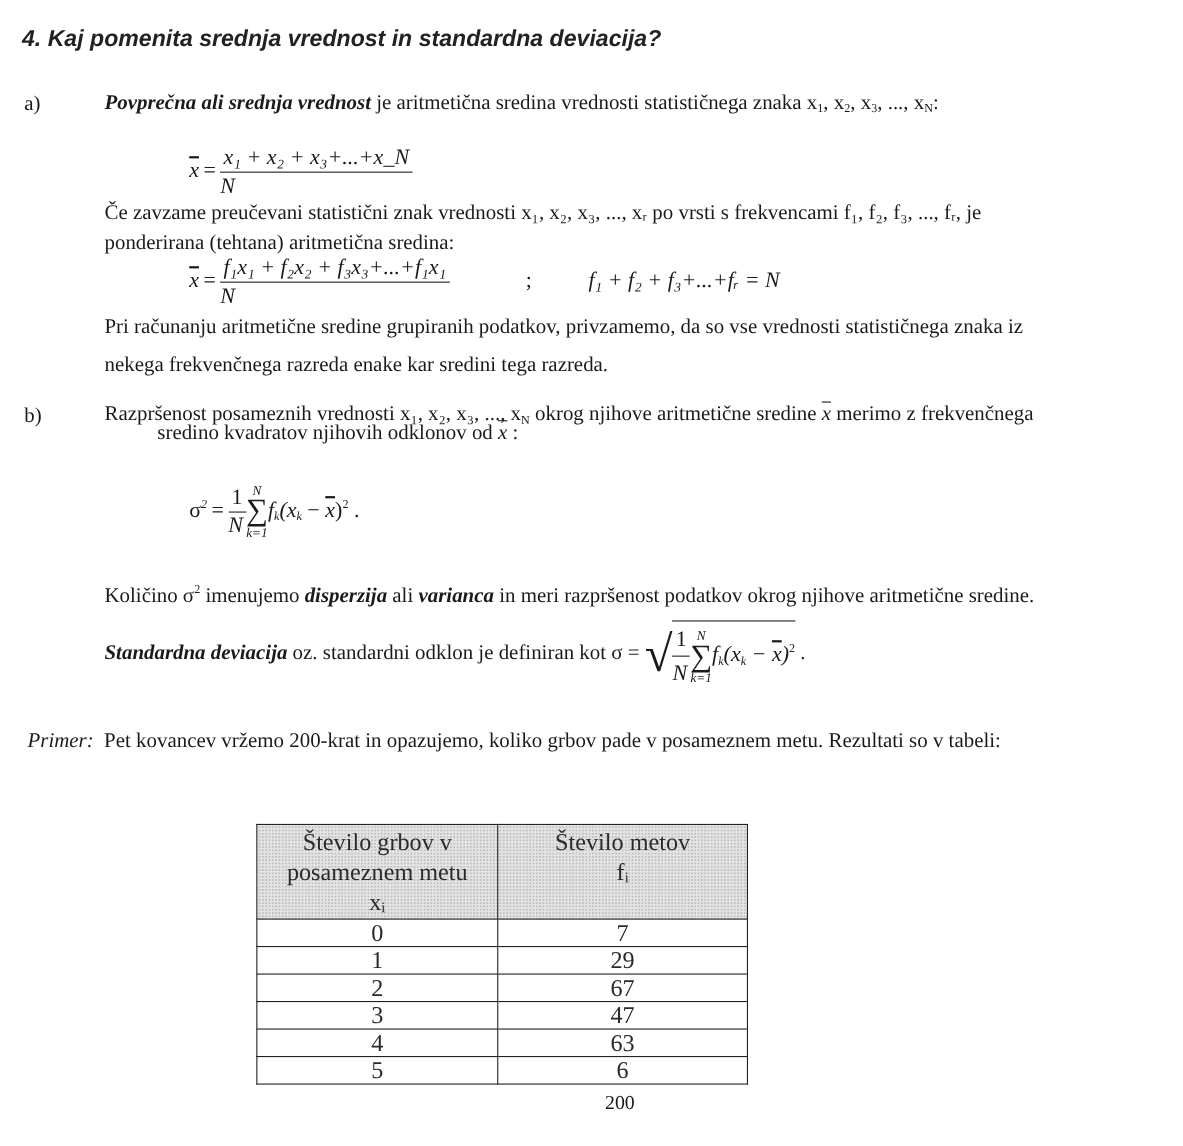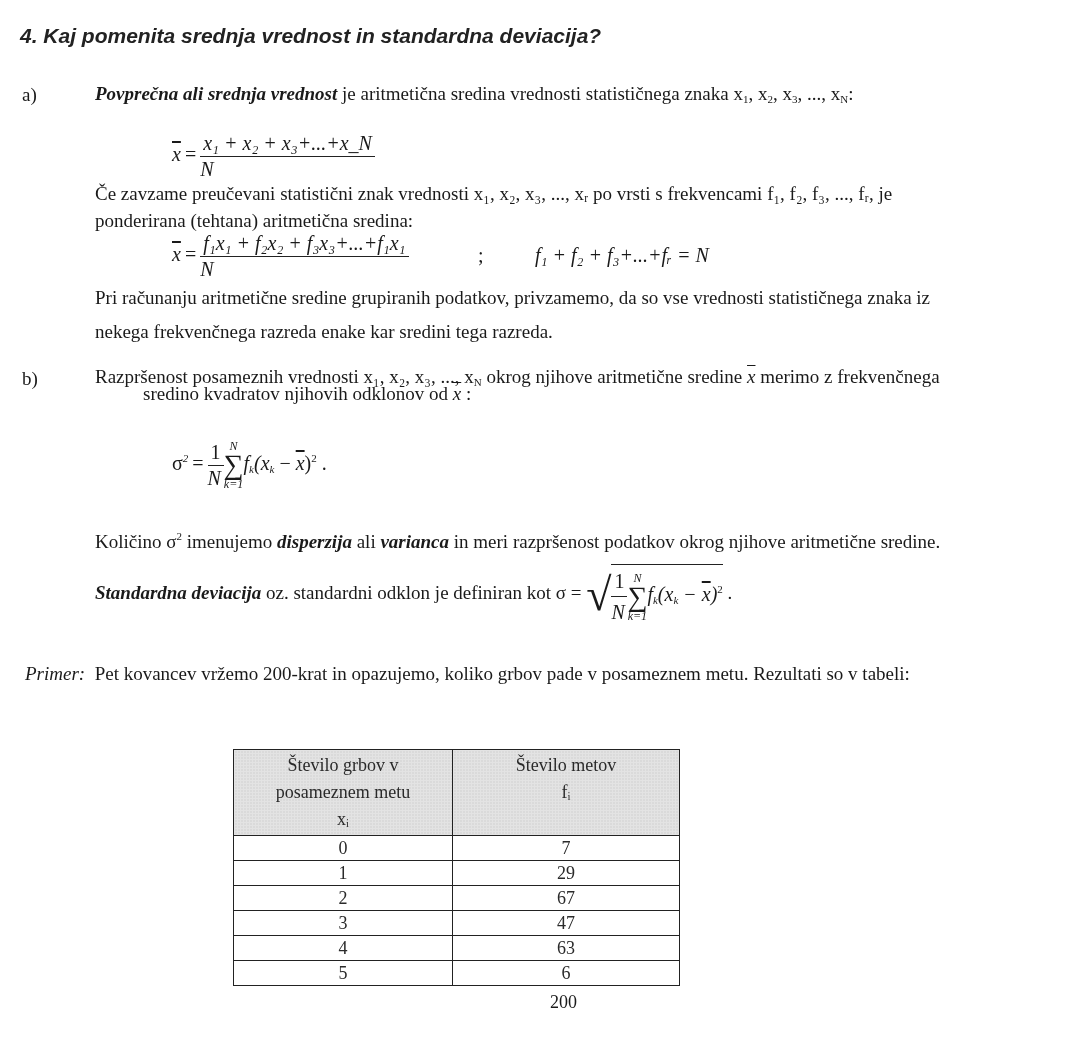--- a/index.html
+++ b/index.html
@@ -28,21 +28,21 @@
   .xbar { text-decoration: overline; }
   .op { font-style: normal; padding: 0 4px; }
   .sigma-sum { display: inline-block; vertical-align: middle; text-align: center; line-height: 1; }
   .sigma-sum .top, .sigma-sum .bot { display: block; font-size: 12px; font-style: italic; }
   .sigma-sum .sym { display: block; font-size: 28px; font-style: normal; line-height: 26px; }
   .sqrt { display: inline-block; vertical-align: middle; }
   .sqrt-sign { font-size: 46px; font-style: normal; vertical-align: middle; line-height: 1; }
   .sqrt-body { display: inline-block; border-top: 1.5px solid #222; vertical-align: middle; padding-top: 2px; }
   table.data {
     position: absolute; left: 233px; top: 749px;
-    border-collapse: collapse; font-size: 18px; color: #2a2a2a;
+    border-collapse: collapse; font-size: 22px; color: #2a2a2a;
   }
   table.data td, table.data th {
     border: 1.5px solid #222; text-align: center; font-weight: normal;
   }
   table.data th {
     background-color: #e3e3e3;
     background-image: radial-gradient(#bdbdbd 0.6px, transparent 0.7px);
     background-size: 3px 3px;
     line-height: 27px; padding: 2px 4px; vertical-align: top;
   }

